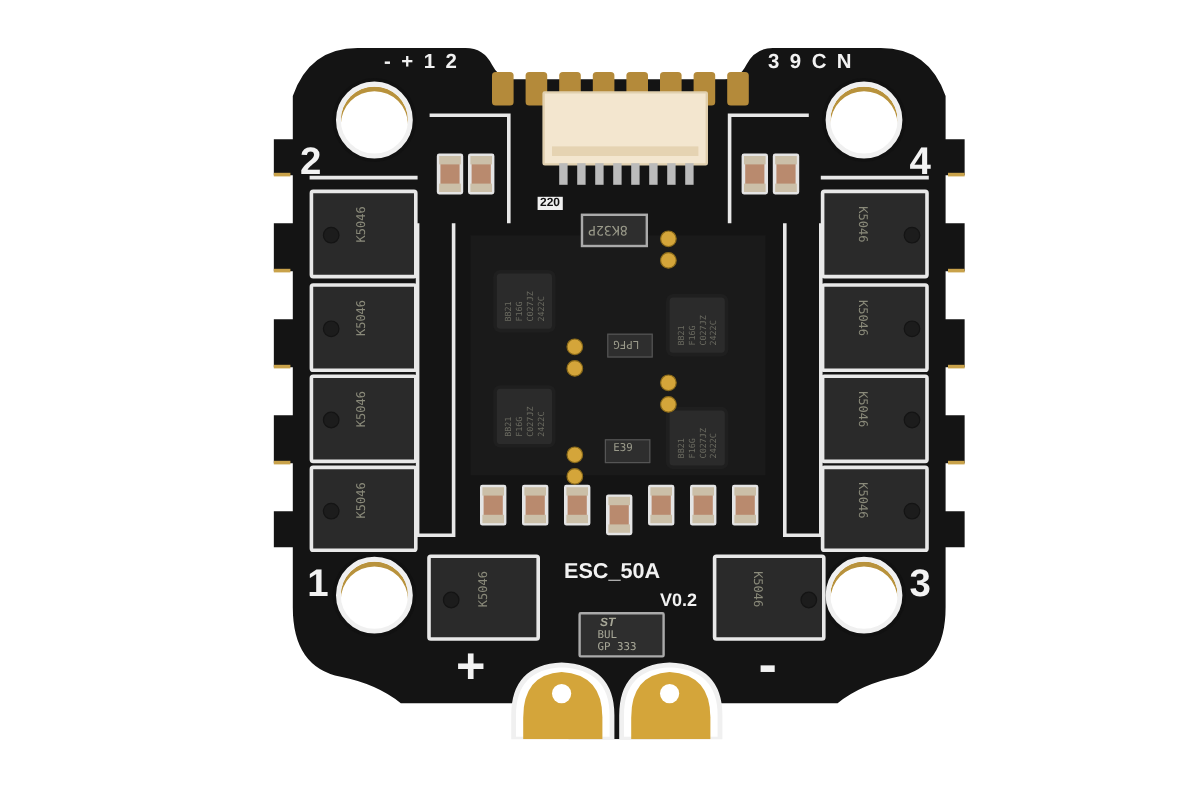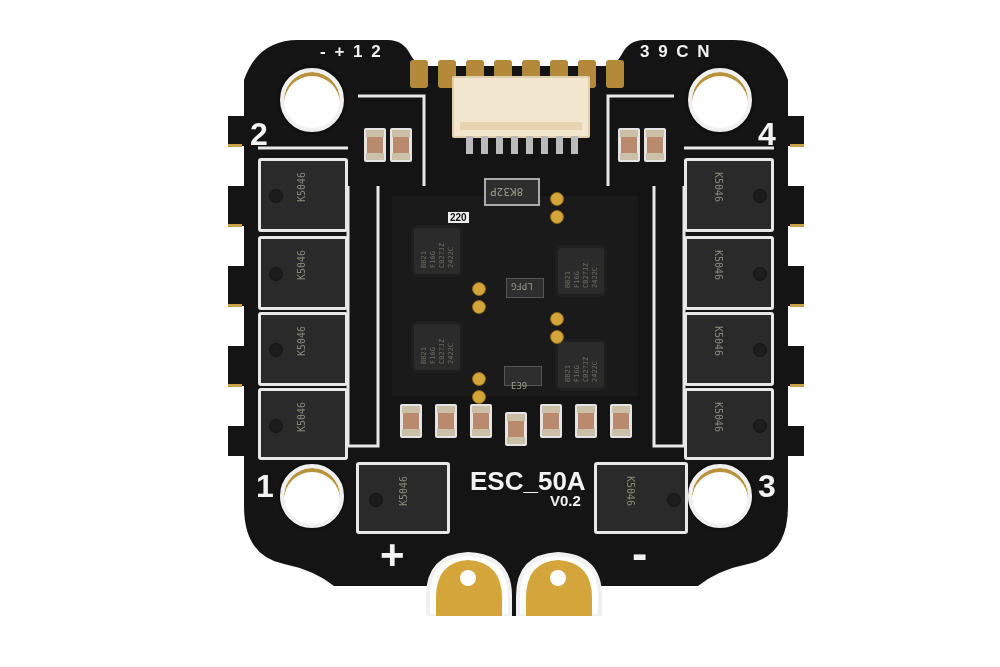--- a/index.html
+++ b/index.html
@@ -68,21 +68,21 @@
   <div class="hole" style="left:460px;top:32px;"></div>
   <div class="hole" style="left:52px;top:428px;"></div>
   <div class="hole" style="left:460px;top:428px;"></div>
 
   <div class="abs silk" style="left:92px;top:6px;font-size:17px;letter-spacing:2px;">- + 1 2</div>
   <div class="abs silk" style="left:412px;top:6px;font-size:17px;letter-spacing:2px;">3 9 C N</div>
   <div class="abs silk" style="left:22px;top:80px;font-size:32px;">2</div>
   <div class="abs silk" style="left:530px;top:80px;font-size:32px;">4</div>
   <div class="abs silk" style="left:28px;top:432px;font-size:32px;">1</div>
   <div class="abs silk" style="left:530px;top:432px;font-size:32px;">3</div>
-  <div class="abs silk" style="left:242px;top:430px;font-size:26px;">ESC_50A</div>
+  <div class="abs silk" style="left:242px;top:430px;font-size:18px;">ESC_50A</div>
   <div class="abs silk" style="left:322px;top:456px;font-size:15px;">V0.2</div>
   <div class="abs silk" style="left:152px;top:498px;font-size:42px;line-height:42px;">+</div>
   <div class="abs silk" style="left:404px;top:494px;font-size:46px;line-height:46px;">-</div>
 
   <div>
     <div class="pad" style="left:182px;top:24px;"></div>
       <div class="pad" style="left:210px;top:24px;"></div>
     <div class="pad" style="left:238px;top:24px;"></div>
       <div class="pad" style="left:266px;top:24px;"></div>
     <div class="pad" style="left:294px;top:24px;"></div>
@@ -101,21 +101,21 @@
     <i style="width:7px;background:#bbb;"></i>
       <i style="width:7px;background:#bbb;"></i>
       <i style="width:7px;background:#bbb;"></i>
       <i style="width:7px;background:#bbb;"></i>
   </div>
 
   <div class="cap" style="left:136px;top:92px;"></div>
   <div class="cap" style="left:162px;top:92px;"></div>
   <div class="cap" style="left:390px;top:92px;"></div>
   <div class="cap" style="left:416px;top:92px;"></div>
-  <div class="abs silk" style="left:220px;top:128px;font-size:10px;background:#f0f0f0;color:#111;padding:0 2px;margin-top:48px;">220</div>
+  <div class="abs silk" style="left:220px;top:128px;font-size:10px;background:#f0f0f0;color:#111;padding:0 2px;">220</div>
   <div class="abs" style="left:256px;top:142px;width:56px;height:28px;background:#2e2e2e;border:2px solid #aaa;box-sizing:border-box;">
     <span style="position:absolute;left:4px;top:5px;font-family:'DejaVu Sans Mono',monospace;font-size:11px;color:#9a9a8a;transform:rotate(180deg);">8K32P</span>
   </div>
 
   <div>
     <div class="cap" style="left:172px;top:368px;"></div>
       <div class="cap" style="left:207px;top:368px;"></div>
     <div class="cap" style="left:242px;top:368px;"></div>
       <div class="cap" style="left:277px;top:376px;"></div>
     <div class="cap" style="left:312px;top:368px;"></div>
@@ -145,21 +145,21 @@
       <span class="t">BB21
 F16G
 C027JZ
 2422C</span>
     </div>
 
   <div class="abs" style="left:278px;top:242px;width:36px;height:18px;background:#2e2e2e;border:1px solid #555;">
     <span style="position:absolute;left:4px;top:2px;font-family:'DejaVu Sans Mono',monospace;font-size:9px;color:#9a9a8a;transform:rotate(180deg);">LPFG</span>
   </div>
   <div class="abs" style="left:276px;top:330px;width:36px;height:18px;background:#2e2e2e;border:1px solid #555;">
-    <span style="position:absolute;left:6px;top:2px;font-family:'DejaVu Sans Mono',monospace;font-size:9px;color:#9a9a8a;margin-top:12px;">E39</span>
+    <span style="position:absolute;left:6px;top:2px;font-family:'DejaVu Sans Mono',monospace;font-size:9px;color:#9a9a8a;">E39</span>
   </div>
 
   <div class="via" style="left:322px;top:156px;"></div>
   <div class="via" style="left:322px;top:174px;"></div>
   <div class="via" style="left:244px;top:246px;"></div>
   <div class="via" style="left:244px;top:264px;"></div>
   <div class="via" style="left:322px;top:276px;"></div>
   <div class="via" style="left:322px;top:294px;"></div>
   <div class="via" style="left:244px;top:336px;"></div>
   <div class="via" style="left:244px;top:354px;"></div>
@@ -200,13 +200,18 @@
 
   <div class="mosfet vert-l" style="left:128px;top:426px;width:94px;height:72px;">
     <span class="dot" style="left:10px;top:28px;"></span>
     <span class="mark" style="left:30px;top:20px;">K5046</span>
   </div>
   <div class="mosfet vert-r" style="left:366px;top:426px;width:94px;height:72px;">
     <span class="dot" style="left:70px;top:28px;"></span>
     <span class="mark" style="left:18px;top:20px;">K5046</span>
   </div>
 
+  <div class="abs" style="left:254px;top:474px;width:72px;height:38px;background:#2e2e2e;border:2px solid #aaa;box-sizing:border-box;border-radius:2px;">
+    <span style="position:absolute;left:16px;top:2px;font-size:10px;font-style:italic;font-weight:bold;color:#a8a898;">ST</span>
+    <span style="position:absolute;left:14px;top:13px;font-family:'DejaVu Sans Mono',monospace;font-size:9px;color:#a8a898;">BUL</span>
+    <span style="position:absolute;left:14px;top:23px;font-family:'DejaVu Sans Mono',monospace;font-size:9px;color:#a8a898;">GP 333</span>
+  </div>
 </div>
 
 </body></html>

